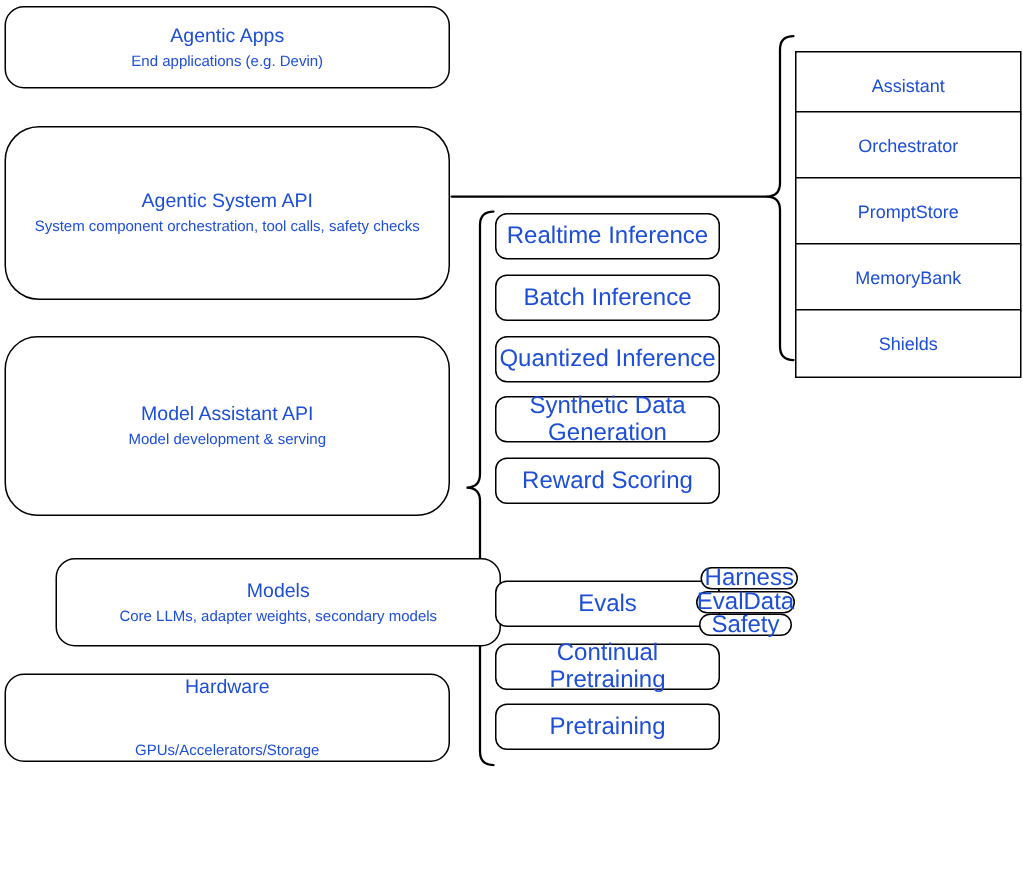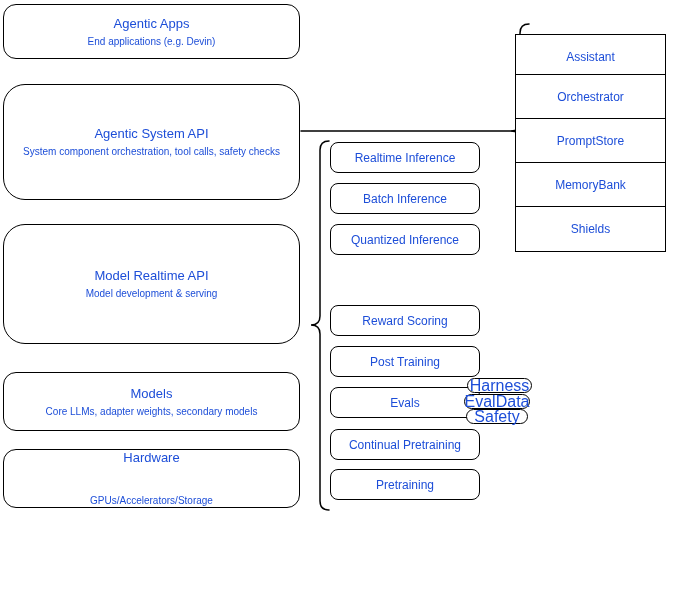--- a/index.html
+++ b/index.html
@@ -51,24 +51,24 @@
   .lbox .subtitle {
     font-size: 10px;
     line-height: 13px;
     margin-top: 3px;
   }
   .mbox {
     left: 330px;
     width: 150px;
     height: 31px;
     border-radius: 8px;
-    font-size: 12px;
+    font-size: 16px;
   }
   .rbox {
-    left: 515px;
+    left: 530px;
     width: 151px;
     height: 46px;
     border-radius: 0;
     font-size: 12px;
   }
   .pill {
     position: absolute;
     box-sizing: border-box;
     border: 1.5px solid #000000;
     background: #ffffff;
@@ -90,46 +90,46 @@
     <line x1="301" y1="131" x2="511" y2="131"></line>
     <path d="M 529 24 Q 520 24 520 33 L 520 122 Q 520 131 511 131 Q 520 131 520 140 L 520 231 Q 520 240 529 240"></path>
     <path d="M 329 141 Q 320 141 320 150 L 320 316 Q 320 325 311 325 Q 320 325 320 334 L 320 501 Q 320 510 329 510"></path>
   </svg>
 
   <div class="node lbox" style="top:4px;height:55px;">
     <div class="title">Agentic Apps</div>
     <div class="subtitle">End applications (e.g. Devin)</div>
   </div>
 
-  <div class="node lbox big" style="top:84px;height:116px;">
+  <div class="node lbox big" style="top:84px;height:116px;border-radius:23px;">
     <div class="title">Agentic System API</div>
     <div class="subtitle">System component orchestration, tool calls, safety checks</div>
   </div>
 
   <div class="node lbox big" style="top:224px;height:120px;">
-    <div class="title">Model Realtime API</div>
+    <div class="title">Model Assistant API</div>
     <div class="subtitle">Model development &amp; serving</div>
   </div>
 
-  <div class="node lbox" style="top:372px;height:59px;">
+  <div class="node lbox" style="top:372px;height:59px;margin-left:34px;">
     <div class="title">Models</div>
     <div class="subtitle">Core LLMs, adapter weights, secondary models</div>
   </div>
 
   <div class="node lbox" style="top:449px;height:59px;justify-content:space-between;">
     <div class="title">Hardware</div>
     <div class="subtitle">GPUs/Accelerators/Storage</div>
   </div>
 
 
   <div class="node mbox" style="top:142px;">Realtime Inference</div>
   <div class="node mbox" style="top:183px;">Batch Inference</div>
   <div class="node mbox" style="top:224px;">Quantized Inference</div>
+  <div class="node mbox" style="top:264px;">Synthetic Data Generation</div>
   <div class="node mbox" style="top:305px;">Reward Scoring</div>
-  <div class="node mbox" style="top:346px;">Post Training</div>
   <div class="node mbox" style="top:387px;">Evals</div>
   <div class="node mbox" style="top:429px;">Continual Pretraining</div>
   <div class="node mbox" style="top:469px;">Pretraining</div>
 
   <div class="pill" style="left:467px;top:378px;width:65px;height:15px;">Harness</div>
   <div class="pill" style="left:464px;top:394px;width:66px;height:15px;">EvalData</div>
   <div class="pill" style="left:466px;top:409px;width:62px;height:15px;">Safety</div>
 
   <div class="node rbox" style="top:34px;">Assistant</div>
   <div class="node rbox" style="top:74px;">Orchestrator</div>

